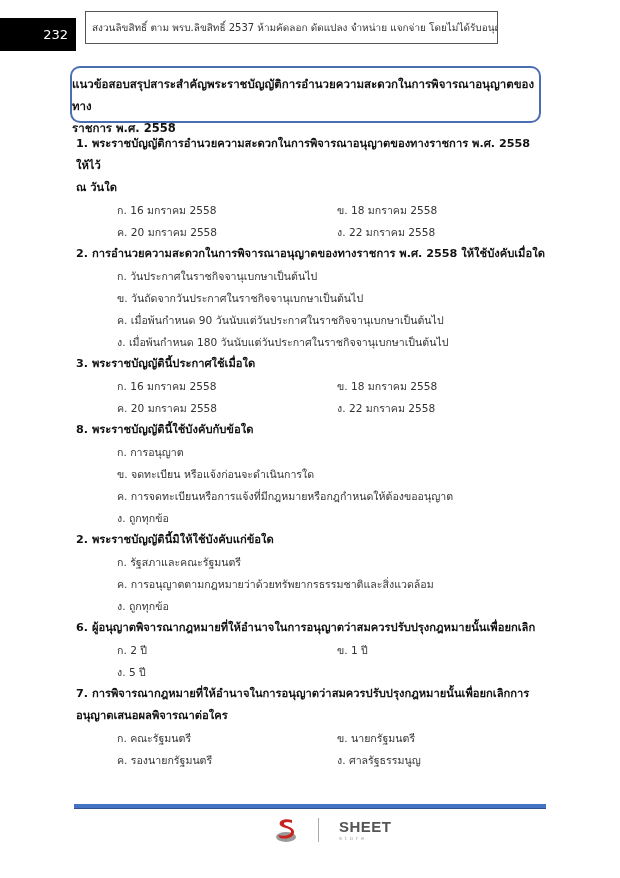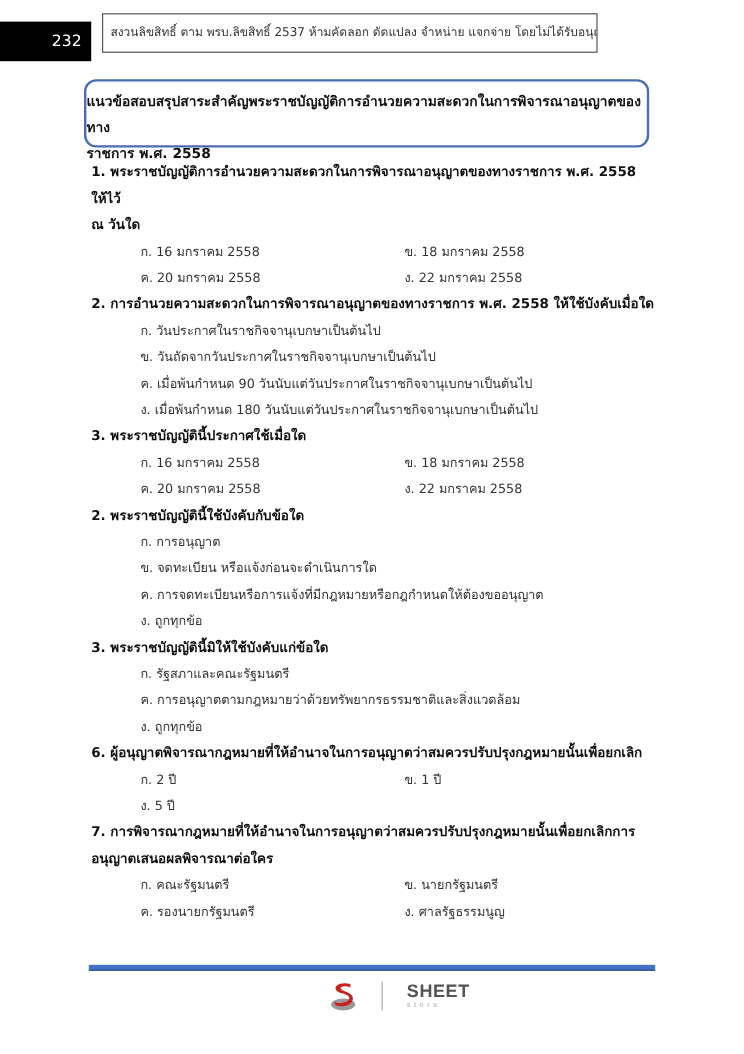--- a/index.html
+++ b/index.html
@@ -177,31 +177,31 @@
     <div class="question">3. พระราชบัญญัตินี้ประกาศใช้เมื่อใด</div>
     <div class="options opt-grid">
       <div>ก. 16 มกราคม 2558</div>
       <div>ข. 18 มกราคม 2558</div>
       <div>ค. 20 มกราคม 2558</div>
       <div>ง. 22 มกราคม 2558</div>
     </div>
   </div>
 
   <div>
-    <div class="question">2. พระราชบัญญัตินี้ใช้บังคับกับข้อใด</div>
+    <div class="question">8. พระราชบัญญัตินี้ใช้บังคับกับข้อใด</div>
     <div class="options opt-list">
       <div>ก. การอนุญาต</div>
       <div>ข. จดทะเบียน หรือแจ้งก่อนจะดำเนินการใด</div>
       <div>ค.  การจดทะเบียนหรือการแจ้งที่มีกฎหมายหรือกฎกำหนดให้ต้องขออนุญาต</div>
       <div>ง. ถูกทุกข้อ</div>
     </div>
   </div>
 
   <div>
-    <div class="question"><span>3. พระราชบัญญัตินี้</span><span class="u">มิให้</span><span>ใช้บังคับแก่ข้อใด</span></div>
+    <div class="question"><span>2. พระราชบัญญัตินี้</span><span class="u">มิให้</span><span>ใช้บังคับแก่ข้อใด</span></div>
     <div class="options opt-list">
       <div>ก. รัฐสภาและคณะรัฐมนตรี</div>
       <div>ค. การอนุญาตตามกฎหมายว่าด้วยทรัพยากรธรรมชาติและสิ่งแวดล้อม</div>
       <div>ง. ถูกทุกข้อ</div>
     </div>
   </div>
 
   <div>
     <div class="question q6">
       <span>6. ผู้อนุญาตพิจารณากฎหมายที่ให้อำนาจในการอนุญาตว่าสมควรปรับปรุงกฎหมายนั้นเพื่อยกเลิก</span>

